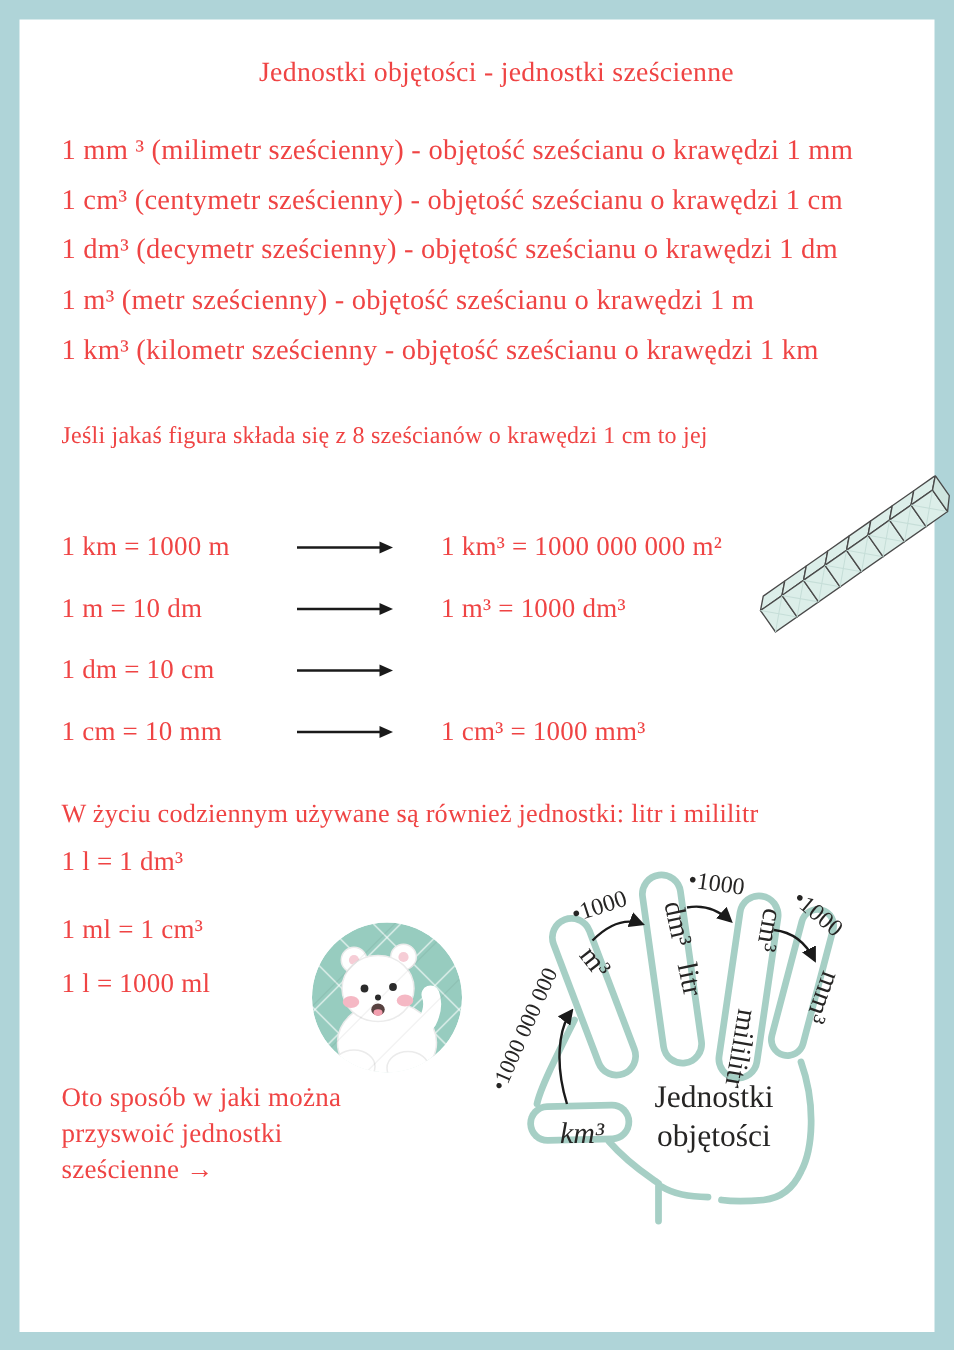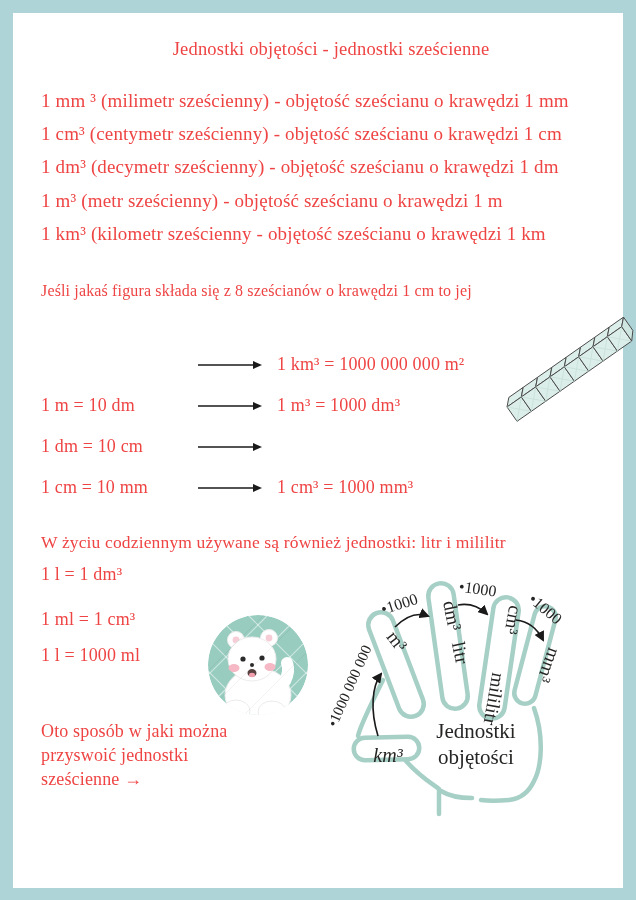--- a/index.html
+++ b/index.html
@@ -16,21 +16,21 @@
   .abs{position:absolute;}
   h1.title{
     position:absolute;left:0;top:26px;width:636px;margin:0;
     font-size:18.5px;font-weight:normal;text-align:center;letter-spacing:.2px;
   }
   .defs{position:absolute;left:28px;top:71px;font-size:19px;line-height:33.2px;letter-spacing:.15px;white-space:nowrap;}
   .para{position:absolute;left:28px;top:266px;font-size:16px;line-height:24.5px;letter-spacing:.15px;white-space:nowrap;}
   .conv-row{position:absolute;left:0;width:636px;height:24px;font-size:18px;letter-spacing:.15px;}
   .conv-row .lhs{position:absolute;left:28px;top:0;white-space:nowrap;}
   .conv-row .arr{position:absolute;left:185px;top:5px;}
-  .conv-row .rhs{position:absolute;left:264px;top:0;white-space:nowrap;text-align:center;}
+  .conv-row .rhs{position:absolute;left:281px;top:0;white-space:nowrap;text-align:center;}
   .liters-intro{position:absolute;left:28px;top:519px;font-size:17.5px;letter-spacing:.15px;white-space:nowrap;}
   .liter-line{position:absolute;left:28px;font-size:18px;letter-spacing:.15px;white-space:nowrap;}
   .note{position:absolute;left:28px;top:706px;font-size:18px;line-height:24px;letter-spacing:.15px;}
   svg text{font-family:"Liberation Serif","DejaVu Serif",serif;fill:#262524;}
 </style>
 </head>
 <body>
 
 <div class="frame">
   <div class="sheet">
@@ -43,20 +43,21 @@
       <div>1 dm³ (decymetr sześcienny) - objętość sześcianu o krawędzi 1 dm</div>
       <div>1 m³ (metr sześcienny) - objętość sześcianu o krawędzi 1 m</div>
       <div>1 km³ (kilometr sześcienny - objętość sześcianu o krawędzi 1 km</div>
     </div>
 
     <div class="para">
       <div>Jeśli jakaś figura składa się z 8 sześcianów o krawędzi 1 cm to jej</div>
     </div>
 
     <div class="conv-row" style="top:341px">
+      <span class="lhs">1 km = 1000 m</span>
       <svg class="arr" width="66" height="12">
           <line x1="0" y1="6" x2="56" y2="6" stroke="#1a1a1a" stroke-width="1.6"></line>
           <polygon points="55,2 64,6 55,10" fill="#1a1a1a"></polygon>
         </svg>
       <span class="rhs">1 km³ = 1000 000 000 m²</span>
     </div>
     <div class="conv-row" style="top:382px">
       <span class="lhs">1 m = 10 dm</span>
       <svg class="arr" width="66" height="12">
           <line x1="0" y1="6" x2="56" y2="6" stroke="#1a1a1a" stroke-width="1.6"></line>

